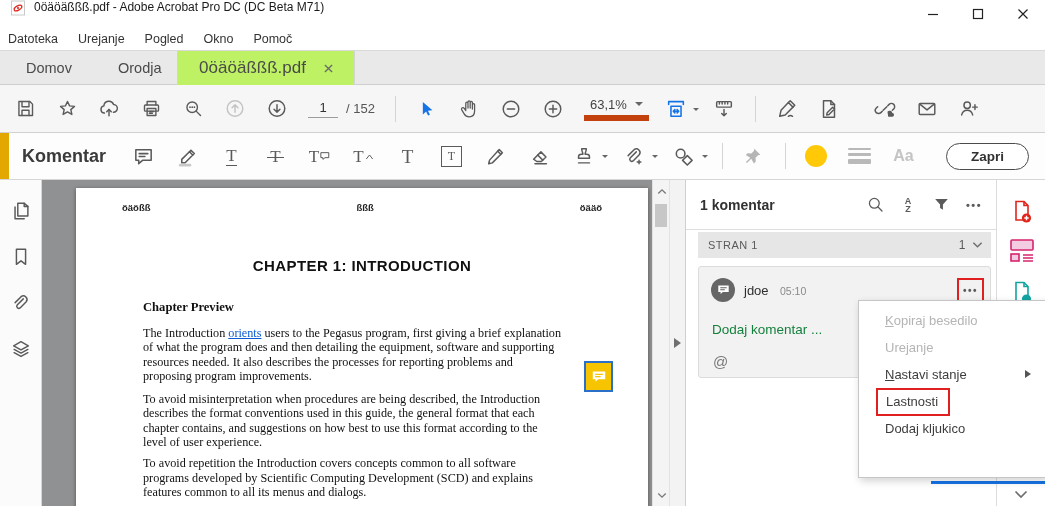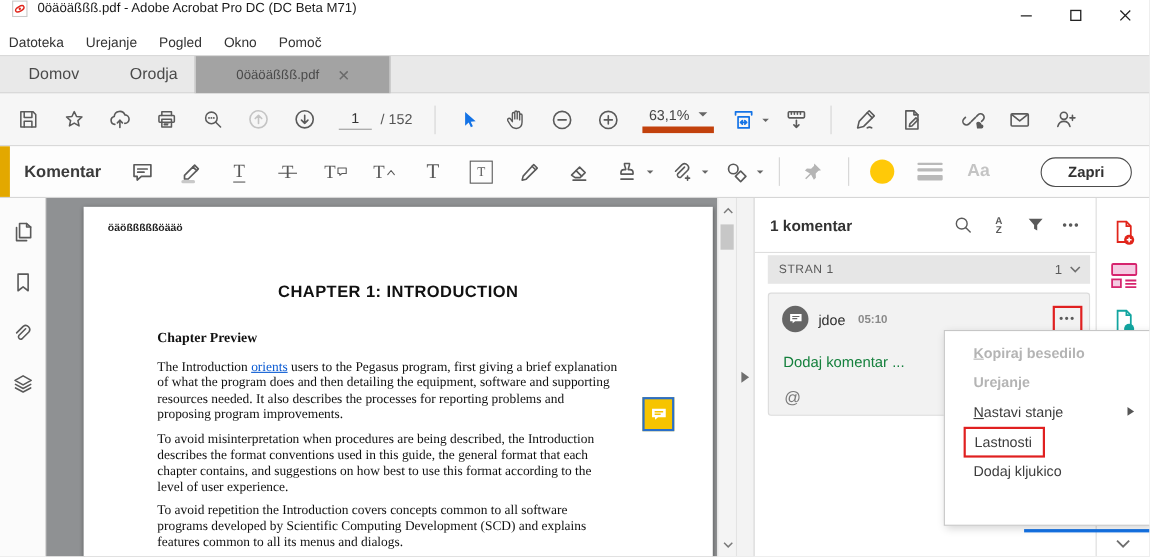--- a/index.html
+++ b/index.html
@@ -18,59 +18,59 @@
   
   .menubar{position:absolute;left:0;top:28px;width:1045px;height:22px;display:flex;align-items:center;background:#fff;font-size:12.5px;color:#333;}
   .menubar span{padding:0 10px;}
   .menubar span:first-child{padding-left:8px;}
 
   
   .tabstrip{position:absolute;left:0;top:50px;width:1045px;height:35px;background:#e9e9e9;border-top:1px solid #d9d9d9;border-bottom:1px solid #cfcfcf;box-sizing:border-box;}
   .tab{position:absolute;top:0;height:34px;display:flex;align-items:center;font-size:14.5px;color:#4a4a4a;}
   .tab.home{left:26px;}
   .tab.tools{left:118px;}
-  .doc-tab{position:absolute;left:177px;top:0;width:176px;height:34px;background:#a3a3a3;border-left:1px solid #d4d4d4;border-right:1px solid #d4d4d4;display:flex;align-items:center;justify-content:center;gap:18px;font-size:12px;color:#4a4a4a;}
+  .doc-tab{position:absolute;left:177px;top:0;width:176px;height:34px;background:#bef264;border-left:1px solid #d4d4d4;border-right:1px solid #d4d4d4;display:flex;align-items:center;justify-content:center;gap:18px;font-size:17px;color:#4a4a4a;}
   .tabstrip .right{position:absolute;right:10px;top:0;height:34px;display:flex;align-items:center;gap:16px;margin-top:48px;}
   .feedback-btn{border:1px solid #9b9b9b;border-radius:14px;background:#fff;height:25px;padding:0 14px;font-size:12.5px;color:#3b3b3b;display:flex;align-items:center;font-family:"Liberation Sans",sans-serif;}
   .help-circle{width:19px;height:19px;border:1.5px solid #5f5f5f;border-radius:50%;font-size:12px;font-weight:bold;color:#5f5f5f;display:flex;align-items:center;justify-content:center;}
   .avatar{width:24px;height:24px;border-radius:50%;background:radial-gradient(circle at 50% 35%,#a8a8a8 0 30%,#5a5a5a 31% 100%);}
 
   
   .toolbar{position:absolute;left:0;top:85px;width:1045px;height:48px;background:#f6f6f6;border-bottom:1px solid #d1d1d1;box-sizing:border-box;display:flex;align-items:center;padding-left:14px;}
   .tbtn{width:22px;height:24px;display:flex;align-items:center;justify-content:center;margin-right:20px;flex:none;}
   .sep{width:1px;height:26px;background:#d4d4d4;margin-right:20px;flex:none;}
   .pageinput{width:30px;border-bottom:1px solid #9c9c9c;text-align:center;font-size:13px;color:#333;padding-bottom:2px;margin-right:8px;}
   .pagetotal{font-size:13px;color:#555;margin-right:20px;}
   .zoombox{display:flex;align-items:center;gap:8px;border-bottom:6px solid #c2410c;padding:0 6px 3px 6px;margin-right:16px;font-size:13px;color:#444;}
   .caret{width:0;height:0;border:4px solid transparent;border-top-color:#666;margin-top:4px;}
   .smallcaret{width:0;height:0;border:3.5px solid transparent;border-top-color:#666;margin:4px 14px 0 -14px;}
 
   
   .commentbar{position:absolute;left:0;top:133px;width:1045px;height:47px;background:#fdfdfd;border-bottom:1px solid #d6d6d6;box-sizing:border-box;display:flex;align-items:center;}
   .yellowedge{position:absolute;left:0;top:0;width:9px;height:46px;background:#e3a800;}
-  .cb-label{font-size:15px;font-weight:bold;color:#3b3b3b;margin:0 26px 0 22px;}
+  .cb-label{font-size:18px;font-weight:bold;color:#3b3b3b;margin:0 26px 0 22px;}
   .cbtn{width:23px;height:26px;display:flex;align-items:center;justify-content:center;margin-right:21px;flex:none;}
   .tico{font-family:"Liberation Serif",serif;font-size:17px;color:#5a5a5a;line-height:1;}
   .t-under{border-bottom:1.5px solid #5a5a5a;padding-bottom:1px;}
   .t-strike{position:relative;}
   .t-strike::after{content:"";position:absolute;left:-3px;right:-3px;top:54%;height:1.5px;background:#5a5a5a;}
   .t-box{width:19px;height:19px;border:1.6px solid #5a5a5a;display:flex;align-items:center;justify-content:center;}
   .t-box .tico{font-size:12px;}
   .color-dot{width:22px;height:22px;border-radius:50%;background:#ffc908;}
   .linesw{display:flex;flex-direction:column;gap:3px;width:26px;}
   .linesw i{display:block;background:#b9b9b9;border-radius:1px;}
   .aa{font-size:16px;color:#c4c4c4;font-weight:bold;}
   .close-btn{margin-left:auto;margin-right:16px;border:1.6px solid #4b4b4b;border-radius:16px;background:#fff;padding:5px 24px;font-size:13.5px;font-weight:bold;color:#323232;font-family:"Liberation Sans",sans-serif;}
 
   
   .workspace{position:absolute;left:0;top:180px;width:1045px;height:326px;}
   .leftrail{position:absolute;left:0;top:0;width:42px;height:326px;background:#fbfbfb;border-right:1px solid #d6d6d6;box-sizing:border-box;display:flex;flex-direction:column;align-items:center;padding-top:20px;gap:24px;}
   .canvas{position:absolute;left:42px;top:0;width:610px;height:326px;background:#8f9193;overflow:hidden;}
   .page{position:absolute;left:34px;top:8px;width:572px;height:330px;background:#fff;box-shadow:0 1px 4px rgba(0,0,0,.45);}
-  .pghead{display:flex;padding:14px 46px 0 22px;font-size:9.5px;font-weight:bold;color:#222;}
+  .pghead{display:flex;justify-content:space-between;padding:14px 46px 0 46px;font-size:9.5px;font-weight:bold;color:#222;}
   .pgtitle{margin-top:44px;text-align:center;font-size:15px;font-weight:bold;letter-spacing:.4px;color:#111;}
   .pgsub{margin:26px 0 0 67px;font-family:"Liberation Serif",serif;font-size:12.6px;font-weight:bold;color:#111;}
   .pgpara{margin:11px 0 0 67px;width:420px;font-family:Liberation Serif, serif;font-size:12.2px;line-height:14.3px;color:#111;}
   .doclink{color:#0b5bd3;text-decoration:underline;}
   .sticky{position:absolute;left:542px;top:181px;width:29px;height:31px;background:#f6c400;border:2.5px solid #2a6fc9;box-sizing:border-box;display:flex;align-items:center;justify-content:center;}
   .docscroll{position:absolute;left:652px;top:0;width:17px;height:326px;background:#f4f4f4;border-left:1px solid #e1e1e1;box-sizing:border-box;}
   .thumb{position:absolute;left:2px;top:24px;width:12px;height:23px;background:#c7c7c7;}
   .chev{display:flex;align-items:center;justify-content:center;width:17px;height:16px;}
   .collapsestrip{position:absolute;left:669px;top:0;width:16px;height:326px;background:#f3f3f3;border-left:1px solid #e3e3e3;box-sizing:border-box;}
   .collapsestrip .tri{position:absolute;left:4px;top:158px;width:0;height:0;border:5px solid transparent;border-left:7px solid #6f6f6f;}
@@ -82,35 +82,35 @@
   .cp-icons{margin-left:auto;display:flex;align-items:center;gap:13px;padding-right:12px;}
   .cp-icons>*{width:20px;display:flex;align-items:center;justify-content:center;}
   .az{display:flex;flex-direction:column;line-height:8px;font-size:9px;font-weight:bold;color:#5a5a5a;}
   .dots{font-size:11px;letter-spacing:1.5px;color:#5a5a5a;font-weight:bold;}
   .stranbar{position:absolute;left:12px;top:52px;width:293px;height:26px;background:#e6e6e6;display:flex;align-items:center;font-size:11px;color:#5a5a5a;letter-spacing:.5px;}
   .stranbar .lbl{margin-left:10px;}
   .stranbar .cnt{margin-left:auto;display:flex;align-items:center;gap:6px;padding-right:8px;font-size:12px;}
   .card{position:absolute;left:12px;top:86px;width:293px;height:112px;background:#f2f2f2;border:1px solid #dcdcdc;border-radius:3px;box-sizing:border-box;}
   .card .avatarc{position:absolute;left:12px;top:11px;width:24px;height:24px;border-radius:50%;background:#666;display:flex;align-items:center;justify-content:center;}
   .card .author{position:absolute;left:45px;top:16px;font-size:13px;font-weight:normal;color:#2e2e2e;}
-  .card .time{position:absolute;left:81px;top:18px;font-size:10.5px;color:#8a8a8a;font-weight:bold;}
+  .card .time{position:absolute;left:81px;top:18px;font-size:10.5px;color:#8a8a8a;}
   .card .morebox{position:absolute;right:6px;top:11px;border:2px solid #e02020;padding:0 4px 2px 4px;}
   .card .morebox .dots{font-size:10px;}
   .card .placeholder{position:absolute;left:13px;top:55px;font-size:13.5px;color:#15803d;}
   .card .at{position:absolute;left:14px;top:86px;font-size:15px;color:#7a7a7a;}
 
   .tools-strip{position:absolute;left:310px;top:0;width:50px;height:326px;border-left:1px solid #dcdcdc;box-sizing:border-box;}
   .ts-ic{position:absolute;left:12px;width:26px;height:26px;display:flex;align-items:center;justify-content:center;}
   .tealline{position:absolute;left:245px;top:301px;width:115px;height:2.5px;background:#1473e6;z-index:4;}
   .bchev{position:absolute;left:322px;top:306px;width:26px;height:16px;display:flex;align-items:center;justify-content:center;}
 
   
   .ctxmenu{position:absolute;left:172px;top:120px;width:189px;height:178px;background:#fff;border:1px solid #c6c6c6;box-shadow:2px 3px 8px rgba(0,0,0,.18);box-sizing:border-box;z-index:50;padding-top:6px;}
   .cm-item{position:relative;height:27px;line-height:27px;padding-left:26px;font-size:13px;color:#3d3d3d;}
-  .cm-item.disabled{color:#b4b4b4;font-weight:bold;}
+  .cm-item.disabled{color:#b4b4b4;}
   .cm-item .u{text-decoration:underline;}
   .subarrow{position:absolute;right:11px;top:9px;width:0;height:0;border:4.5px solid transparent;border-left:6px solid #555;}
   .redbox{display:inline-block;border:2px solid #e02020;padding:0 10px 1px 8px;margin-left:-9px;line-height:23px;}
 </style>
 </head>
 <body>
 
 <div id="app">
 
   <div class="titlebar">

